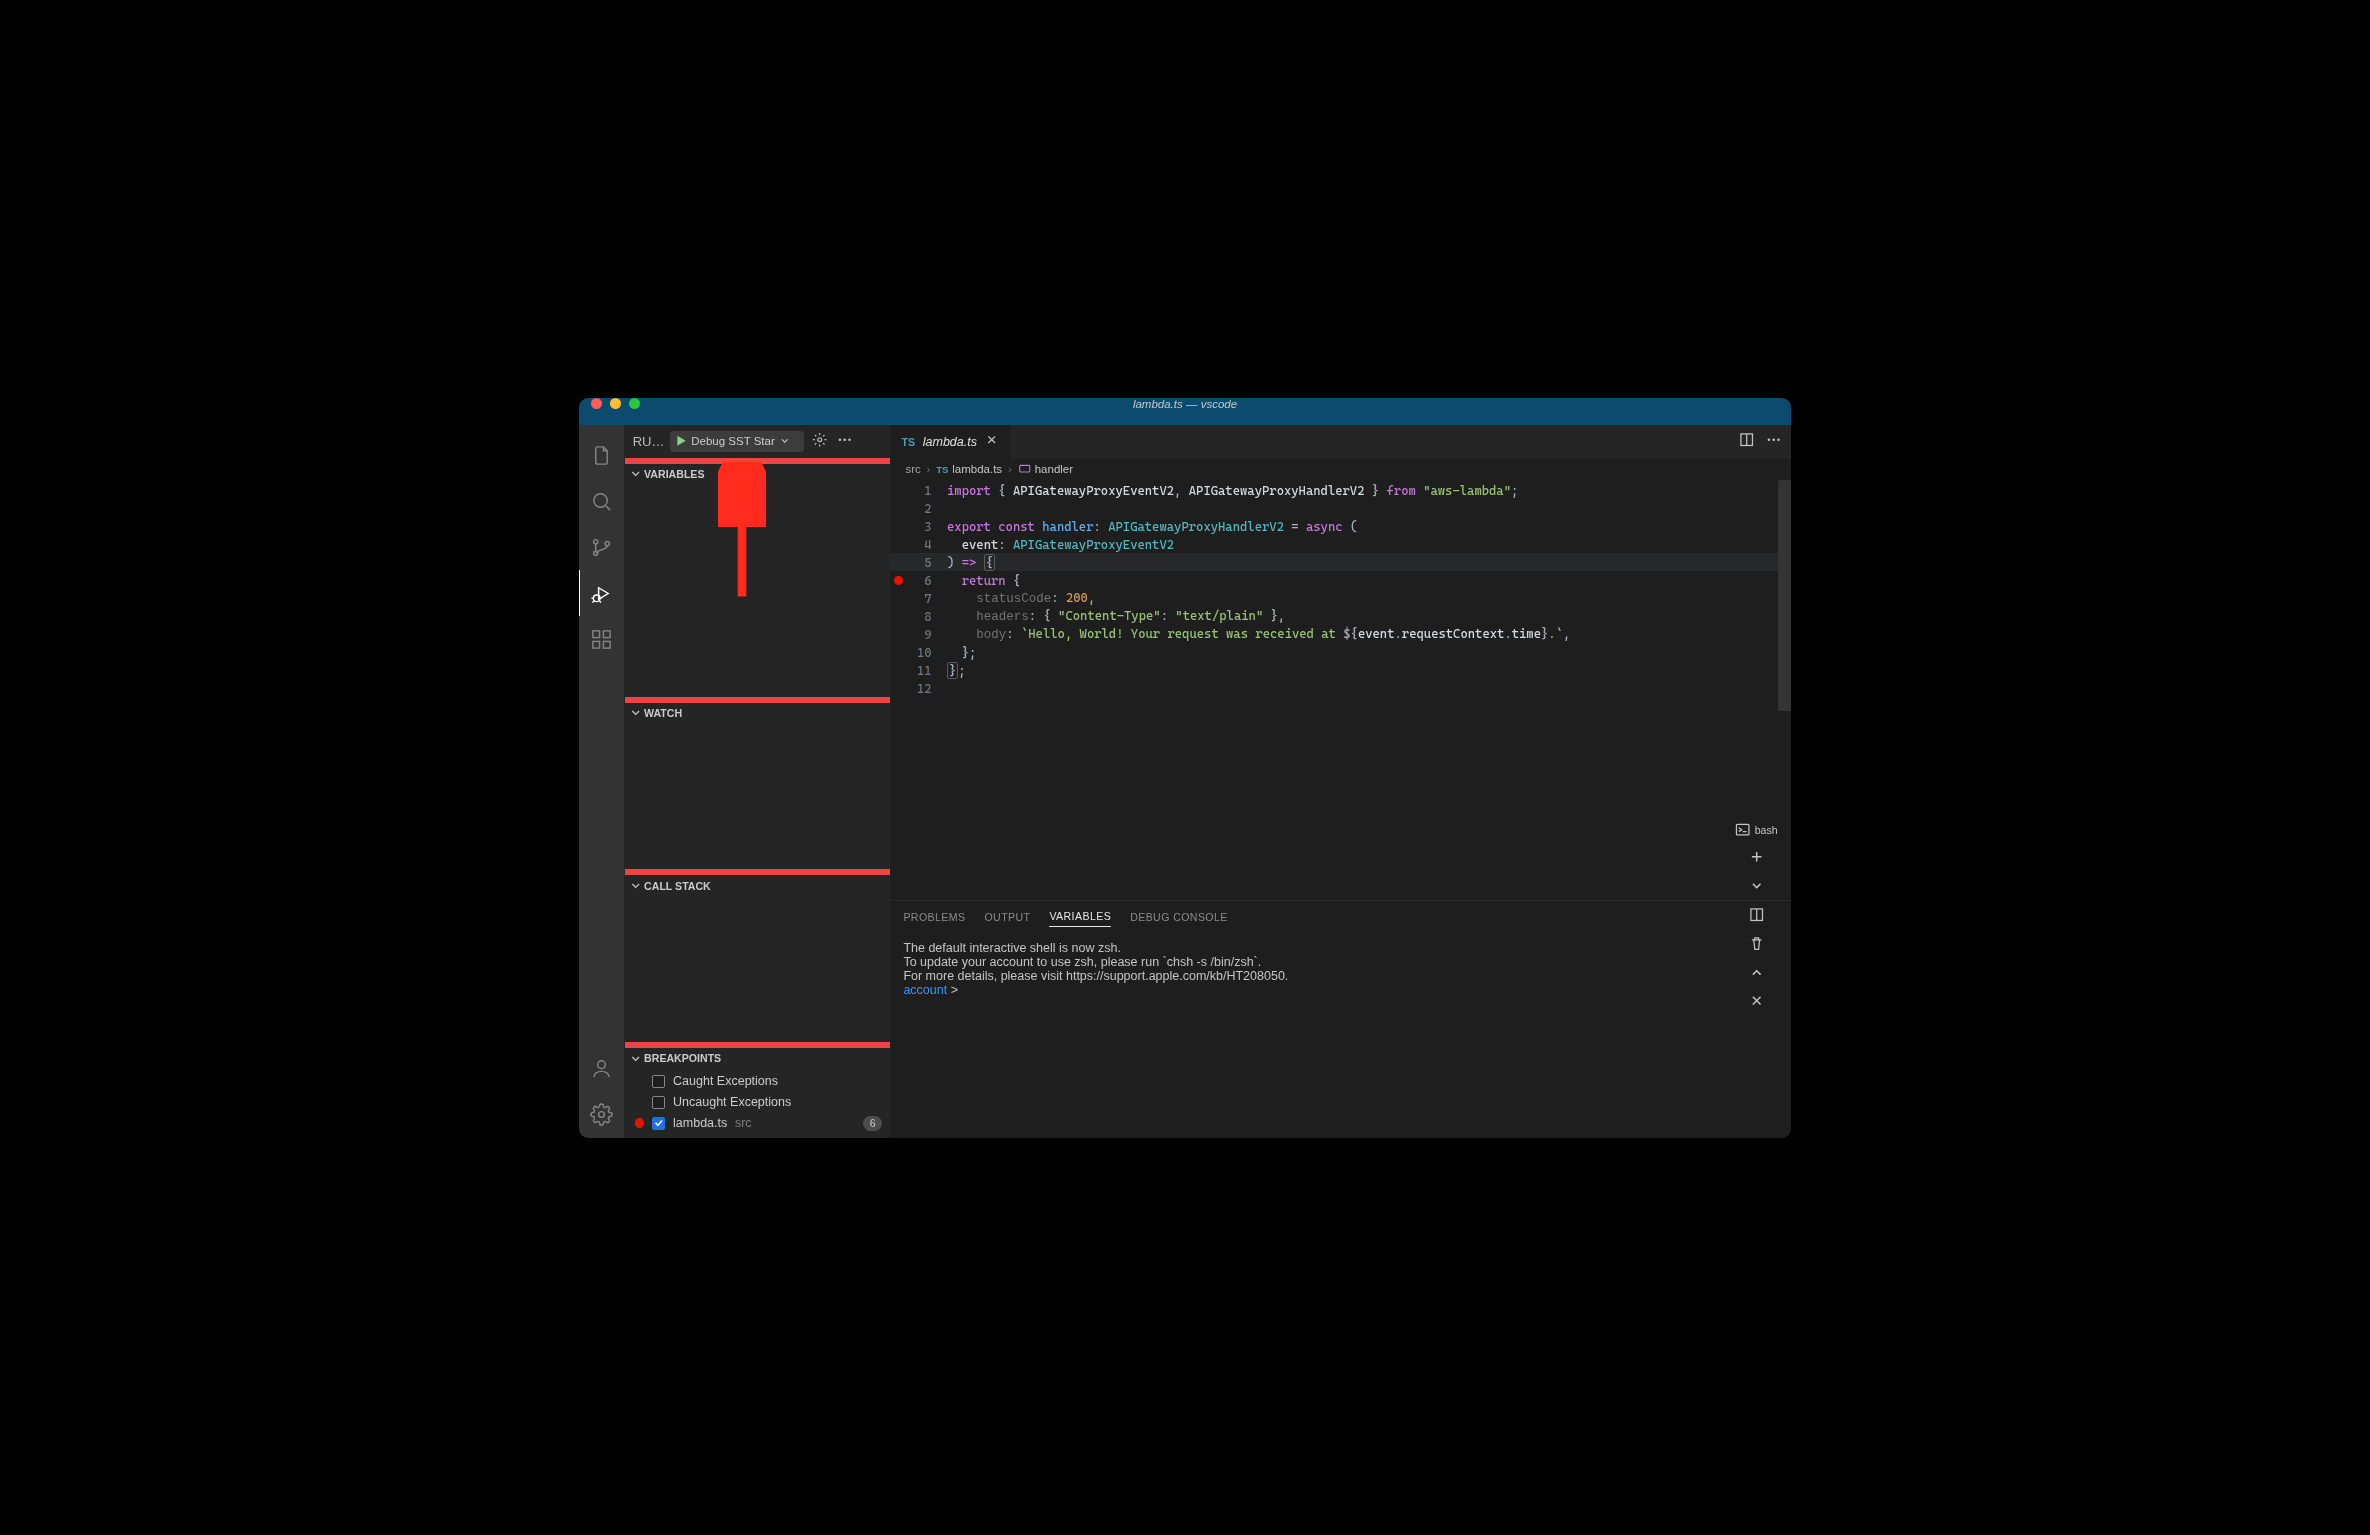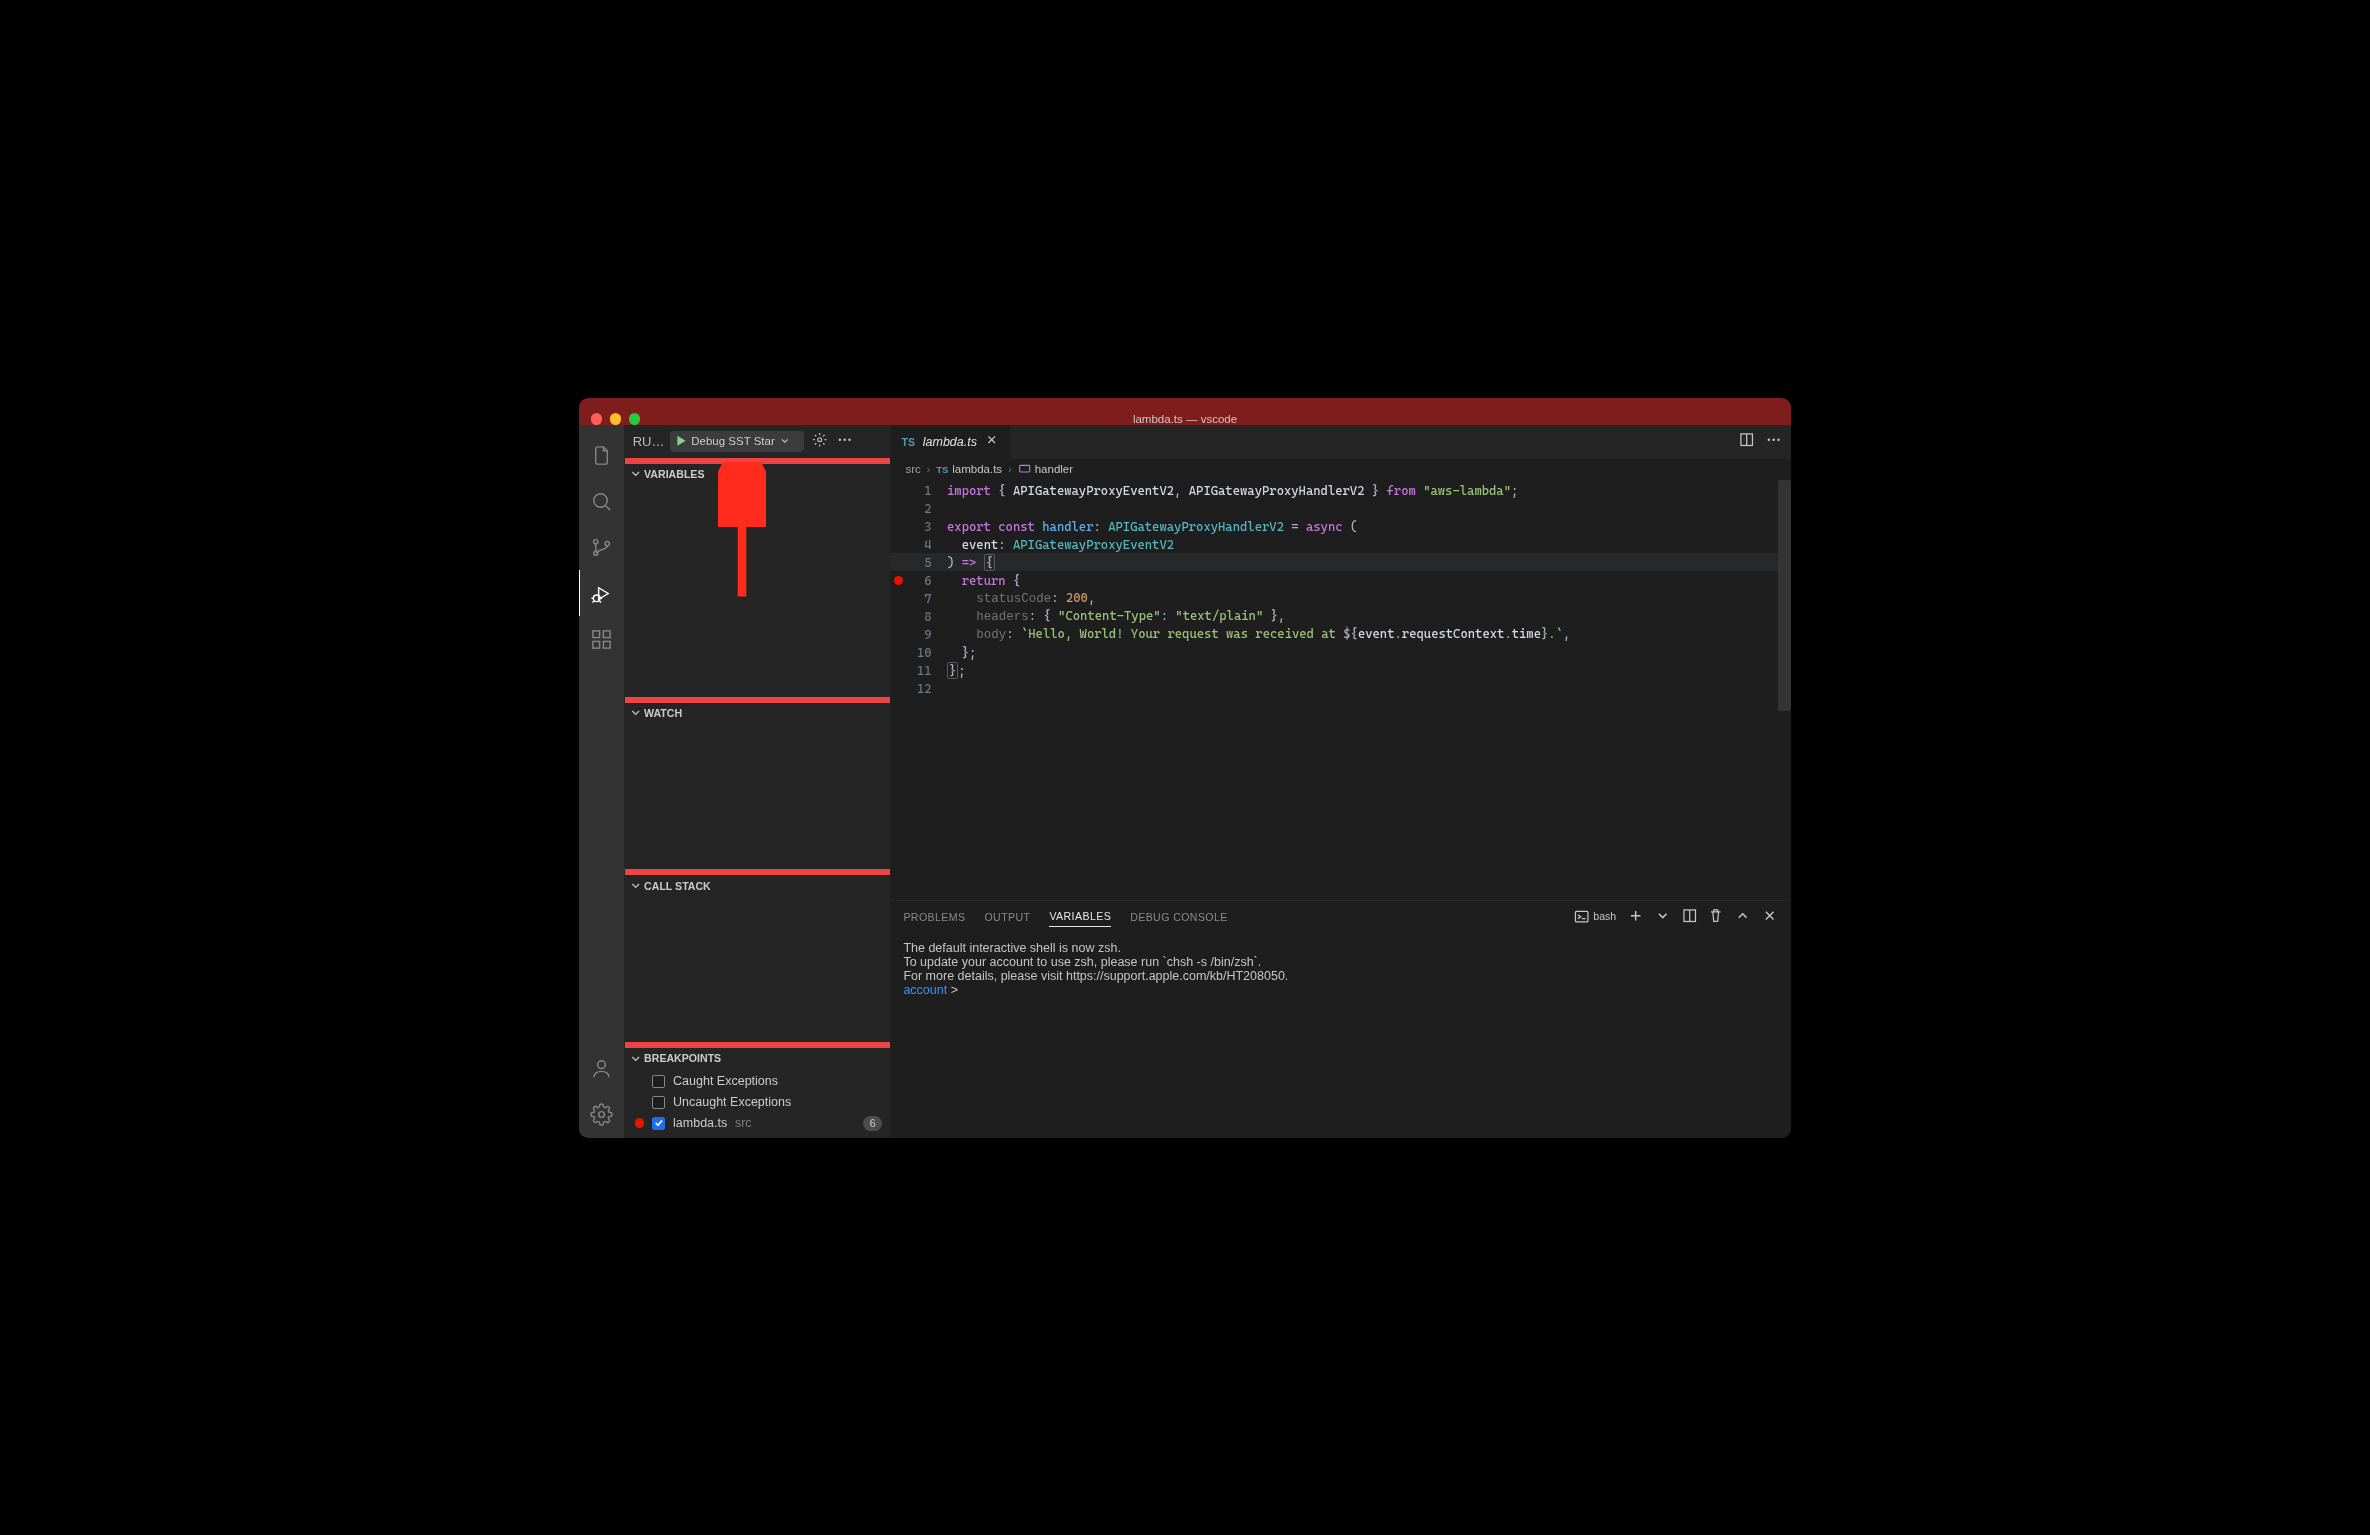--- a/index.html
+++ b/index.html
@@ -9,23 +9,24 @@
     width: 1212px; height: 740px;
     background: #1e1e1e;
     border-radius: 9.6px;
     overflow: hidden;
     box-shadow: 0 19px 58px rgba(0,0,0,0.6);
     display: flex; flex-direction: column;
     position: relative;
   }
   
   .titlebar {
-    height: 27px; background: #7f1d1d;
-    display: flex; align-items: flex-end;
+    height: 27px; background: #0c4a6e;
+    display: flex; align-items: flex-start;
     position: relative;
+    font-style: italic;
   }
   .traffic-lights { display: flex; gap: 7.7px; padding-left: 11.5px; }
   .tl { width: 11.5px; height: 11.5px; border-radius: 50%; }
   .tl.red { background: #ff5f57; }
   .tl.yellow { background: #febc2e; }
   .tl.green { background: #28c840; }
   .window-title {
     position: absolute; left: 0; right: 0; text-align: center;
     color: #c8c8c8; font-size: 11.5px; pointer-events: none;
   }
@@ -156,21 +157,21 @@
     display: flex; flex-direction: column;
     background: #1e1e1e;
   }
   .panel-tabs {
     height: 33px; display: flex; align-items: center; gap: 19px;
     padding: 0 13.4px; font-size: 10.6px; color: #8a8a8a;
     border-bottom: 1px solid #2a2a2a00;
   }
   .ptab { cursor: pointer; padding: 3.8px 0; letter-spacing: 0.4px; }
   .ptab.active { color: #e7e7e7; border-bottom: 1px solid #e7e7e7; }
-  .panel-tabs .right { margin-left: auto; display: flex; align-items:center; gap: 11.5px; color:#c5c5c5; }
+  .panel-tabs .right { margin-left: auto; display: flex; align-items:center; gap: 11.5px; color:#c5c5c5;flex-direction:column; }
   .panel-tabs .right svg { width: 15.4px; height: 15.4px; }
   .term-body {
     flex: 1; padding: 7.7px 13.4px; font-family: Liberation Sans, sans-serif;
     font-size: 12.5px; color: #c5c5c5; overflow: auto;
   }
   .term-prompt { color: #3794ff; }
 
   
   .annotation-arrow {
     position: absolute;

